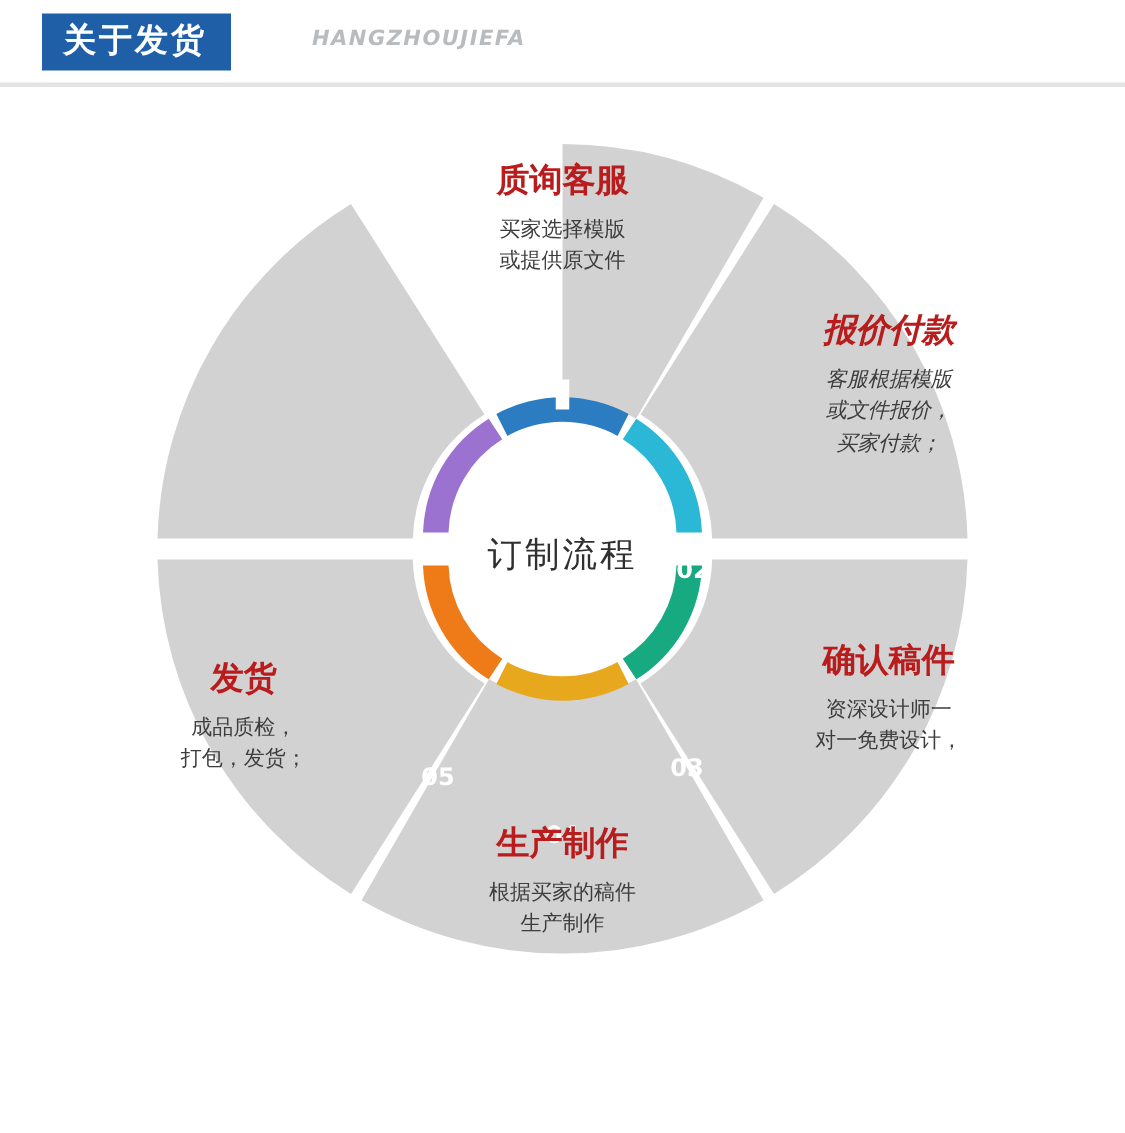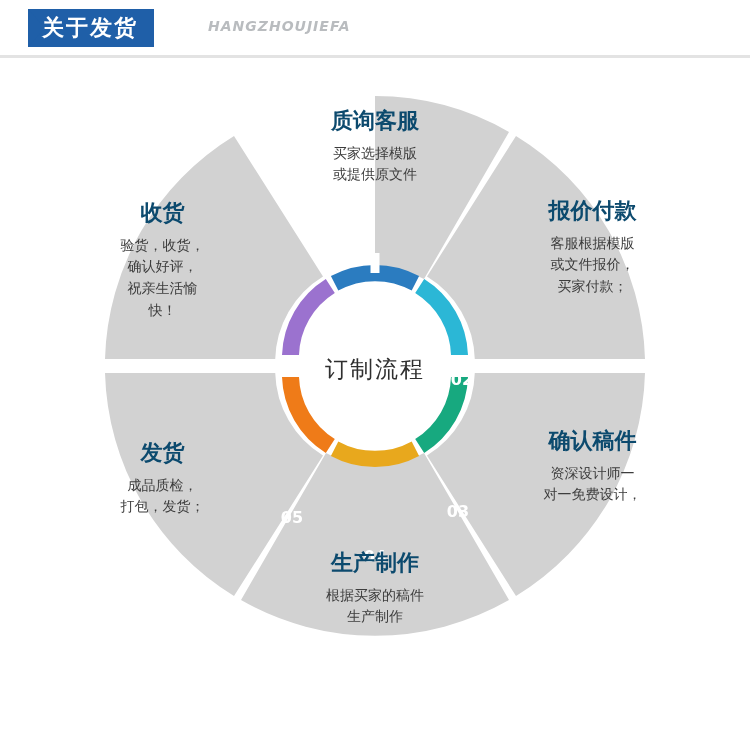--- a/index.html
+++ b/index.html
@@ -84,21 +84,21 @@
   .lbl {
     position: absolute;
     text-align: center;
     color: #2b2b2b;
     line-height: 1.35;
   }
   .lbl .t {
     display: block;
     font-size: 22px;
     font-weight: bold;
-    color: #0c4a6e;
+    color: #b91c1c;
     margin-bottom: 7px;
   }
   .lbl .d {
     display: block;
     font-size: 14px;
     color: #3d3d3d;
     line-height: 1.55;
   }
   .center-label {
     position: absolute;
@@ -219,21 +219,21 @@
   <div class="num" style="left:345px; top:489px;">04</div>
   <div class="num" style="left:262px; top:450px;">05</div>
   <div class="num" style="left:262px; top:303px;">06</div>
 
   <div class="lbl" style="left:275px; top:48px; width:200px;">
     <span class="t">质询客服</span>
     <span class="d" style="white-space:pre-line;">买家选择模版
 或提供原文件</span>
   </div>
 
-  <div class="lbl" style="left:500px; top:138px; width:185px;">
+  <div class="lbl" style="left:500px; top:148px; width:185px;font-style:italic;">
     <span class="t">报价付款</span>
     <span class="d" style="white-space:pre-line;">客服根据模版
 或文件报价，
 买家付款；</span>
   </div>
 
   <div class="lbl" style="left:500px; top:368px; width:185px;">
     <span class="t">确认稿件</span>
     <span class="d" style="white-space:pre-line;">资深设计师一
 对一免费设计，</span>
@@ -244,21 +244,14 @@
     <span class="d" style="white-space:pre-line;">根据买家的稿件
 生产制作</span>
   </div>
 
   <div class="lbl" style="left:70px; top:380px; width:185px;">
     <span class="t">发货</span>
     <span class="d" style="white-space:pre-line;">成品质检，
 打包，发货；</span>
   </div>
 
-  <div class="lbl" style="left:70px; top:140px; width:185px;">
-    <span class="t">收货</span>
-    <span class="d" style="white-space:pre-line;">验货，收货，
-确认好评，
-祝亲生活愉
-快！</span>
-  </div>
 
 </div>
 
 </body></html>

